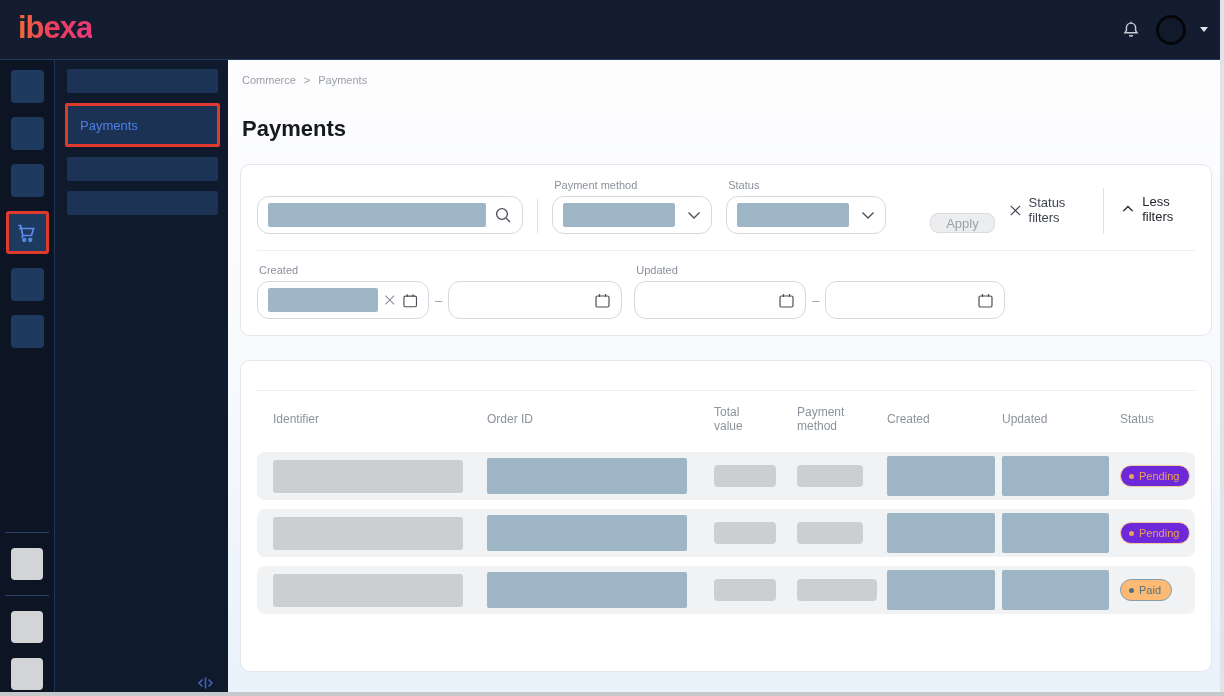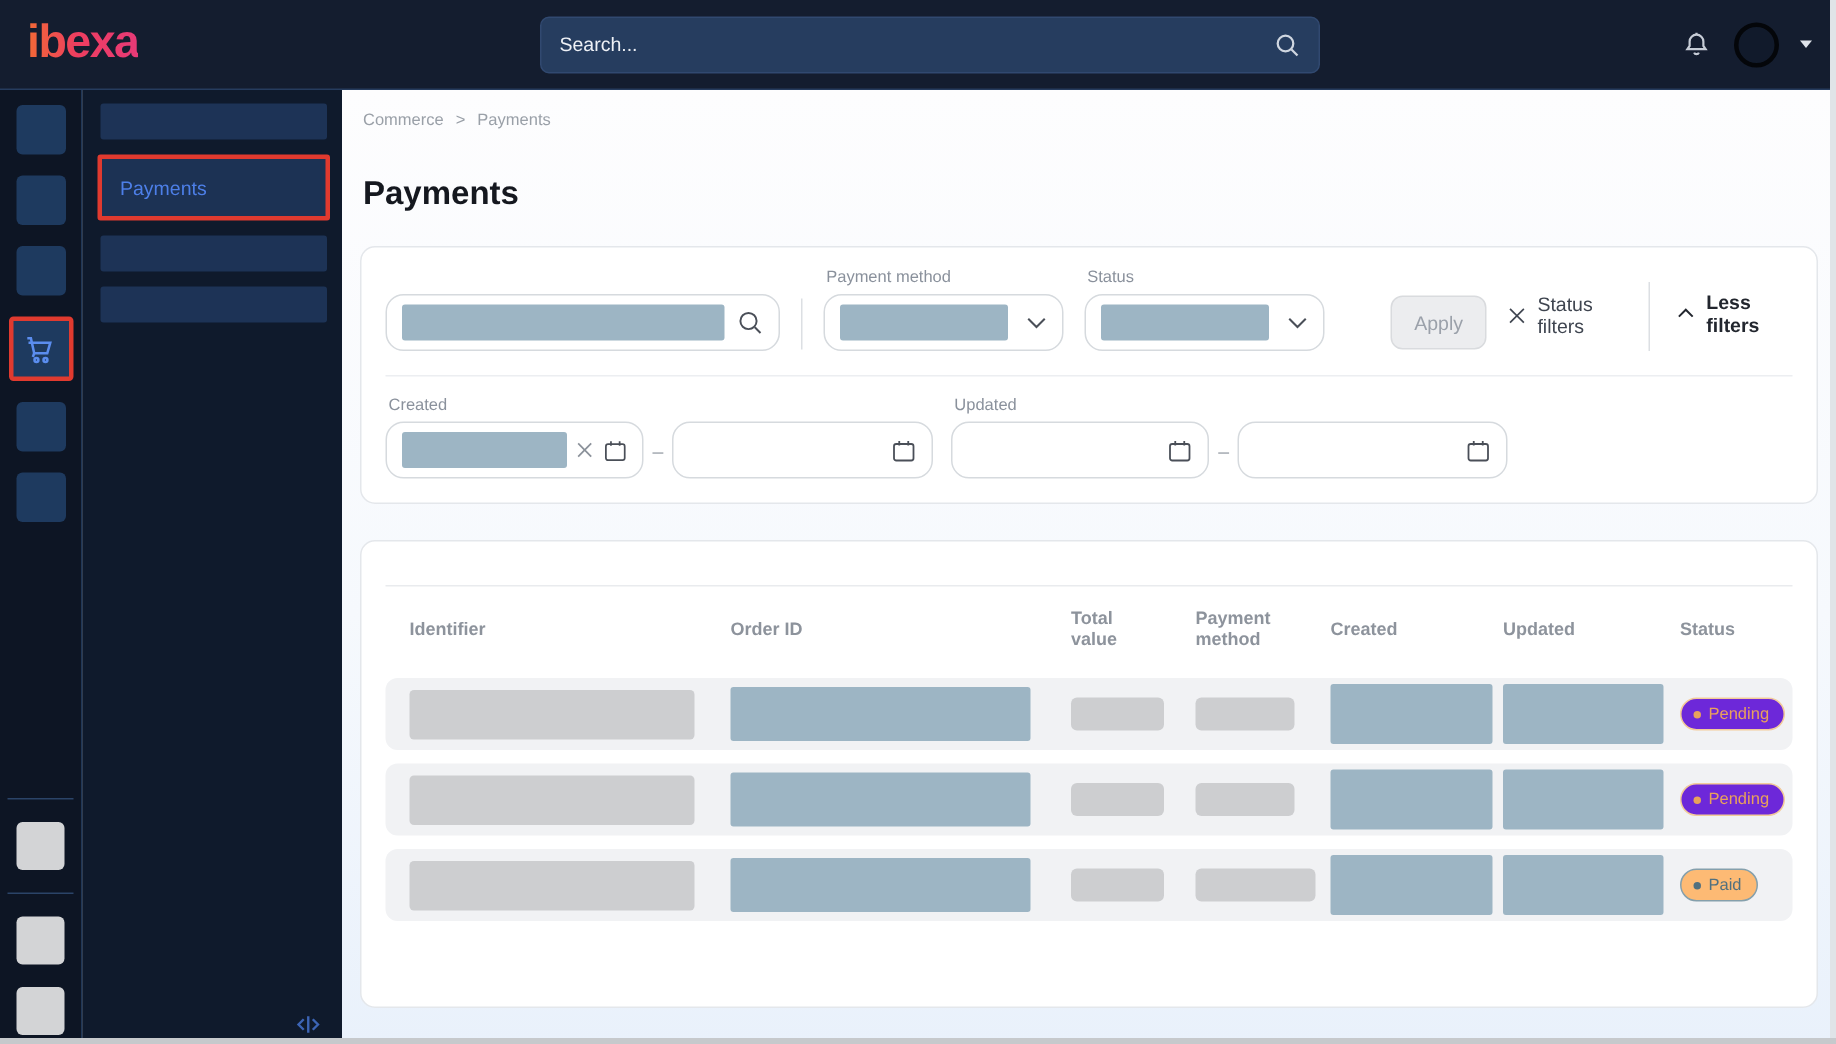--- a/index.html
+++ b/index.html
@@ -47,40 +47,40 @@
   .fgroup { display:flex; flex-direction:column; }
   .flabel { font-size:11px; color:#8a919c; margin-bottom:5px; padding-left:2px; }
   .inputbox { height:38px; border:1px solid #d6dade; border-radius:12px; display:flex; align-items:center; padding:0 10px; background:#fff; gap:8px; cursor:text; }
   .search-box { width:305px; }
   .ph-blue { background:#9db5c4; border-radius:2px; }
   .search-box .ph-blue { flex:1; height:24px; }
   .select-box { width:160px; cursor:pointer; }
   .select-box .ph-blue { flex:1; height:24px; margin-right:4px; max-width:118px; }
   .vdiv { width:1px; background:#dcdfe3; height:34px; align-self:center; margin-top:18px; }
   .vdiv-tall { height:46px; margin-top:8px; }
-  .btn-apply { height:36px; padding:0 15px; background:#ecedef; border:1px solid #d9dbde; border-radius:8px; color:#9ba1aa; font-size:13px; cursor:pointer; margin-bottom:1px; font-family:"Liberation Sans", sans-serif;margin-left:30px; }
+  .btn-apply { height:20px; padding:0 15px; background:#ecedef; border:1px solid #d9dbde; border-radius:8px; color:#9ba1aa; font-size:13px; cursor:pointer; margin-bottom:1px; font-family:"Liberation Sans", sans-serif;margin-left:30px; }
   .link-clear { display:flex; align-items:center; gap:7px; font-size:13px; color:#3f4550; cursor:pointer; margin-bottom:9px; }
-  .link-less { display:flex; align-items:center; gap:8px; font-size:13px; font-weight:700; color:#22262e; cursor:pointer; margin-bottom:10px; margin-left:4px; }
+  .link-less { display:flex; align-items:center; gap:8px; font-size:13px; font-weight:400; color:#22262e; cursor:pointer; margin-bottom:10px; margin-left:4px; }
   .filter-row2 { display:flex; align-items:flex-end; gap:12px; padding-top:13px; }
   .daterange { display:flex; align-items:center; gap:6px; }
   .date-box { gap:6px; cursor:pointer; }
   .date-box .ph-blue { width:114px; height:24px; }
   .date1 { width:172px; }
   .date2 { width:174px; justify-content:flex-end; }
   .date3 { width:172px; justify-content:flex-end; }
   .date4 { width:180px; justify-content:flex-end; }
   .dash { color:#9aa0a8; font-size:13px; }
 
   
   .list-card { margin-top:24px; padding:16px 16px 28px; min-height:312px; }
   .list-title { font-size:15px; font-weight:700; color:#15181d; padding-left:8px; margin-top:2px; }
   .hdiv { height:1px; background:#e9ebee; margin-top:13px; }
   .tgrid { display:grid; grid-template-columns:214px 227px 83px 90px 115px 118px 1fr; align-items:center; padding-left:16px; }
   .thead { min-height:48px; font-size:12px; color:#8d939c; margin-top:4px; }
-  .thead > div { padding-right:26px;font-weight:bold; }
+  .thead > div { padding-right:26px; }
   .trow { height:48px; background:#f1f2f4; border-radius:8px; margin-top:9px; cursor:pointer; }
   .ph-gray { background:#cdced0; border-radius:3px; }
   .blk-identifier { width:190px; height:33px; }
   .blk-order { width:200px; height:36px; background:#9db5c4; border-radius:2px; }
   .blk-total { width:62px; height:22px; border-radius:4px; }
   .blk-method { width:66px; height:22px; border-radius:4px; }
   .blk-method.wide { width:80px; }
   .blk-created { width:108px; height:40px; background:#9db5c4; border-radius:2px; }
   .blk-updated { width:107px; height:40px; background:#9db5c4; border-radius:2px; }
   .badge { display:inline-flex; align-items:center; gap:5px; font-size:11px; border-radius:11px; padding:4px 10px 4px 8px; border:1px solid; background:#fff; white-space:nowrap; }
@@ -92,27 +92,20 @@
   .scroll-bottom { position:absolute; left:0; right:0; bottom:0; height:4px; background:#c6c9cc; z-index:20; }
   .scroll-right { position:absolute; top:0; bottom:0; right:0; width:4px; background:#e0e4e8; z-index:19; }
 
   svg { display:block; }
 </style>
 </head>
 <body>
 
 <header class="topbar">
   <div class="logo">ibexa</div>
-  <div class="searchbar">
-    <input type="text" placeholder="Search..." style="">
-    <svg width="18" height="18" viewBox="0 0 18 18" fill="none" stroke="#cfd6e0" stroke-width="1.5">
-      <circle cx="8" cy="8" r="5.2"></circle>
-        <line x1="12" y1="12" x2="16" y2="16"></line>
-    </svg>
-  </div>
   <div class="topbar-right">
     <svg width="22" height="22" viewBox="0 0 24 24" fill="none" stroke="#c6ccd6" stroke-width="1.6" style="cursor:pointer">
       <path d="M12 4.5a5 5 0 0 0-5 5v3.2L5.4 15h13.2L17 12.7V9.5a5 5 0 0 0-5-5z"></path>
       <path d="M10.3 17.5a1.8 1.8 0 0 0 3.4 0"></path>
       <line x1="12" y1="3" x2="12" y2="4.5"></line>
     </svg>
     <div class="avatar"></div>
     <div class="caret-down"></div>
   </div>
 </header>

